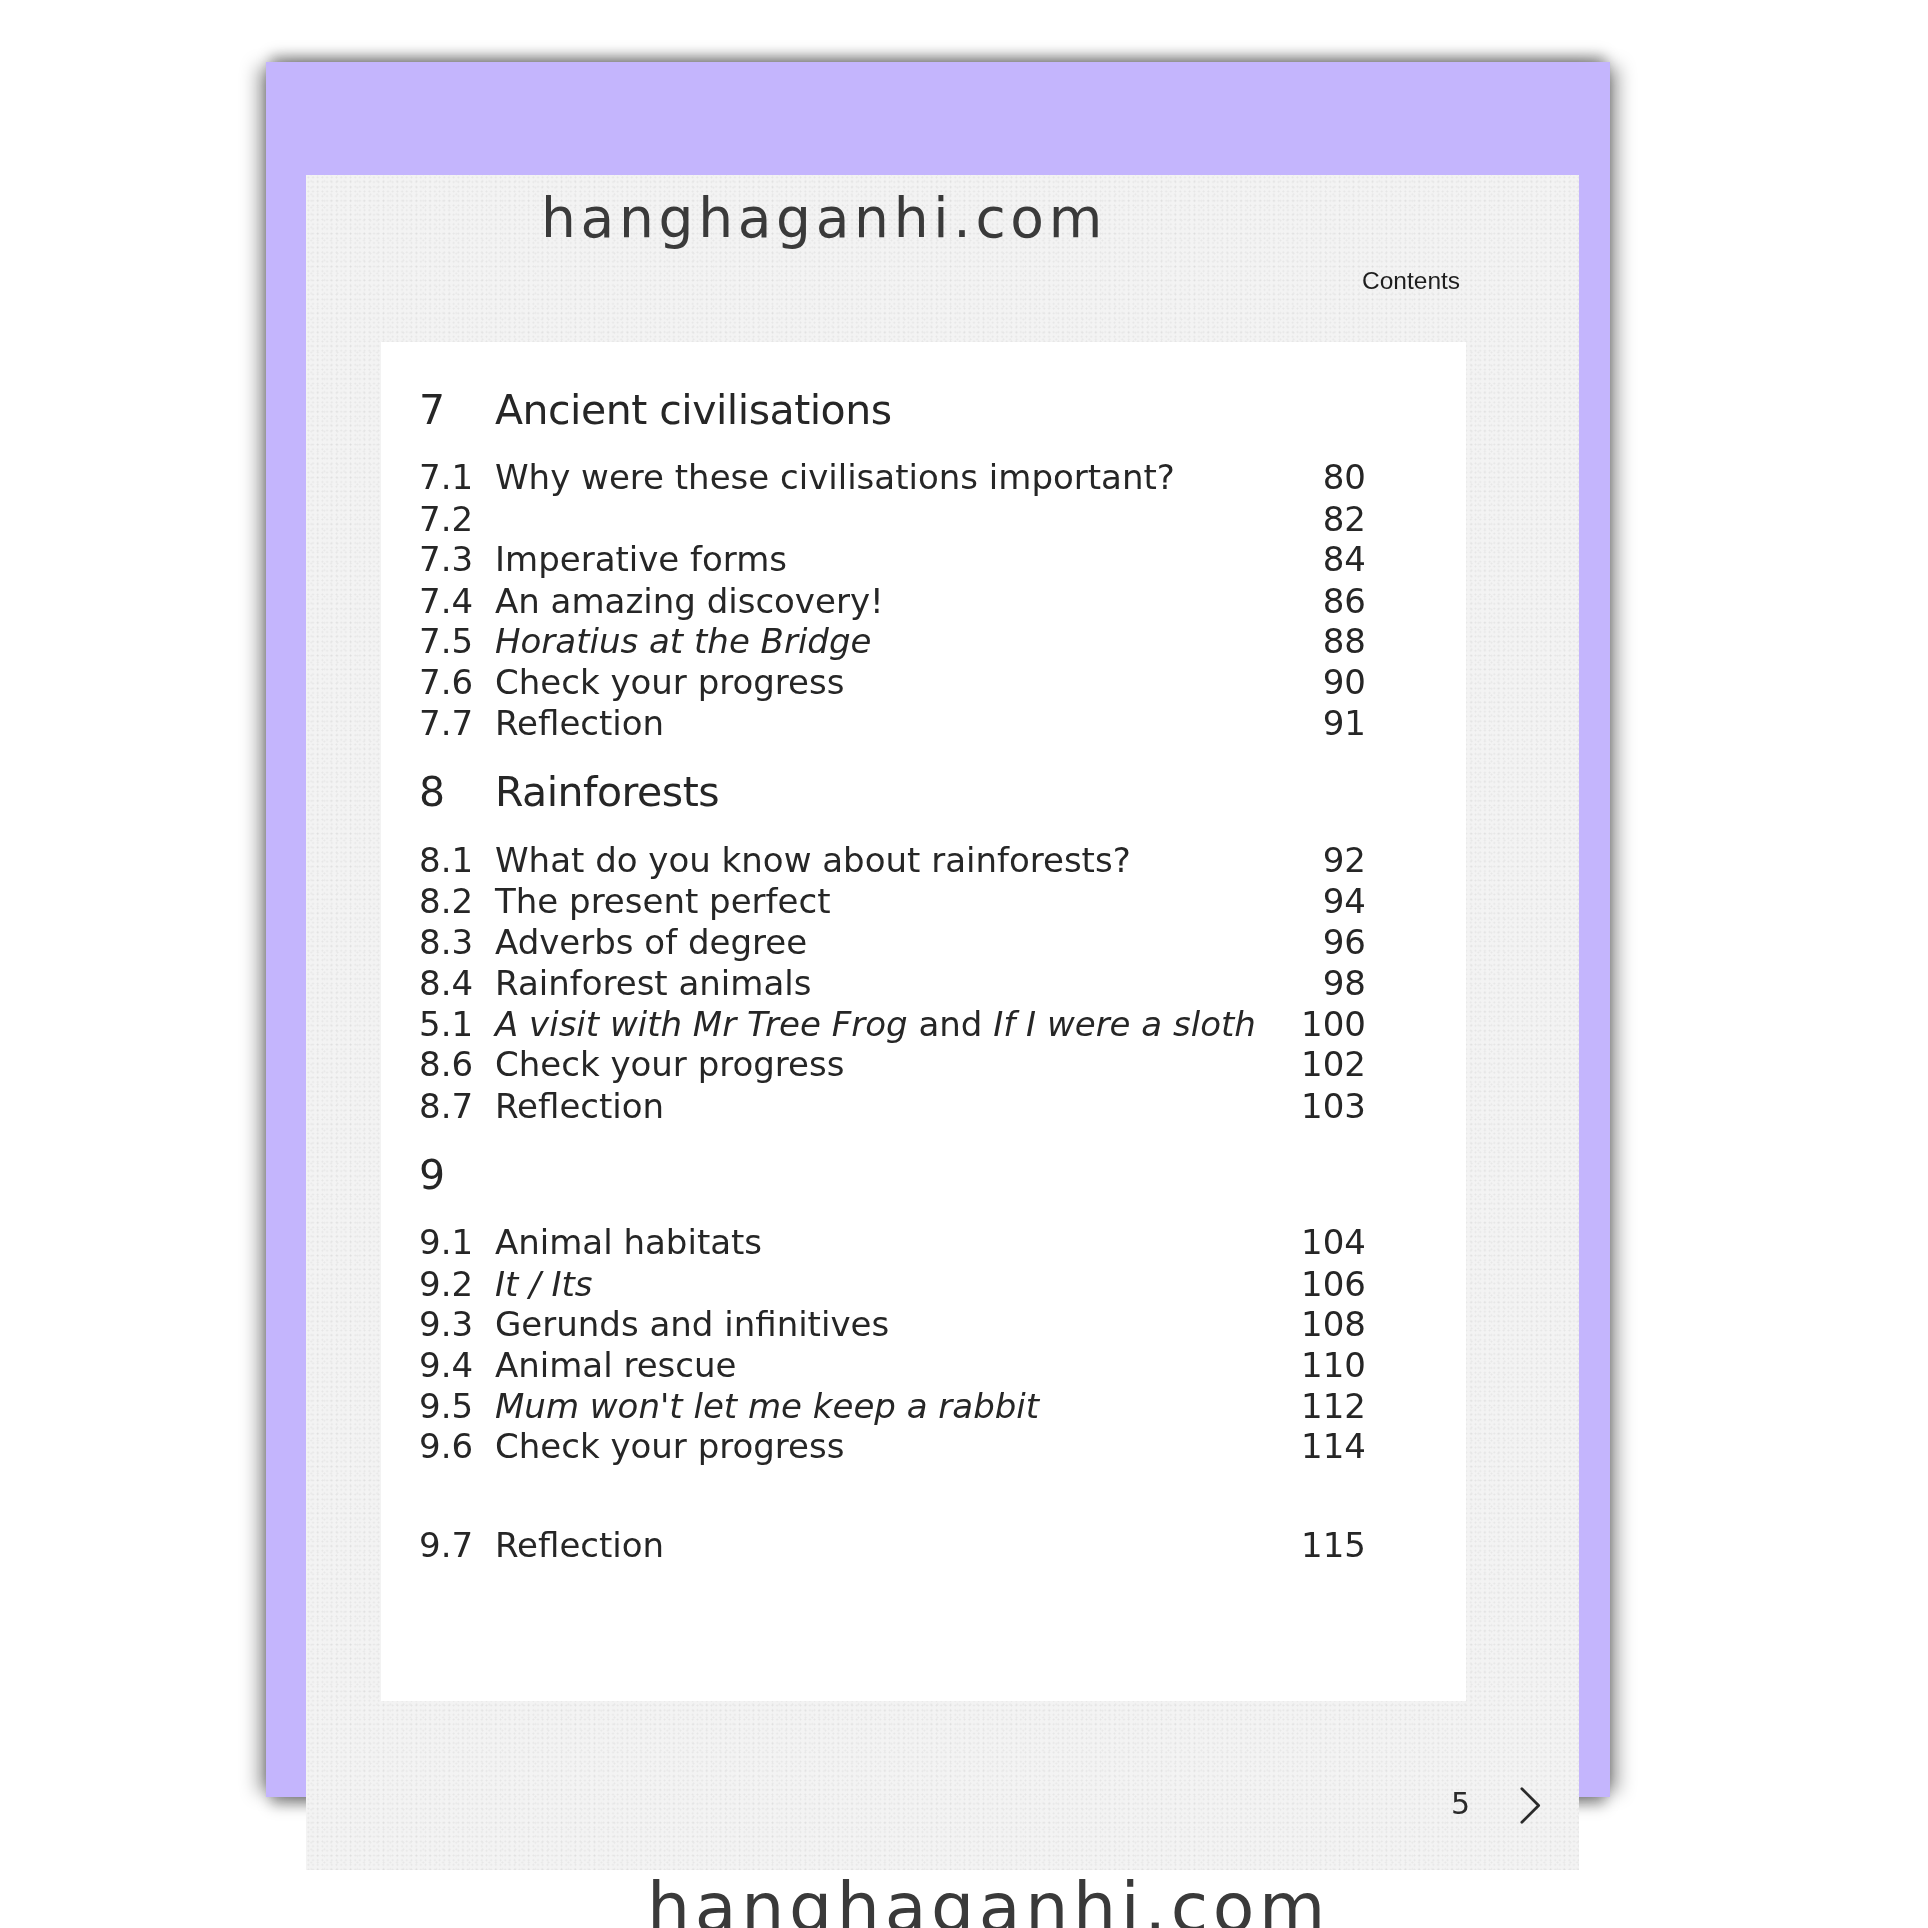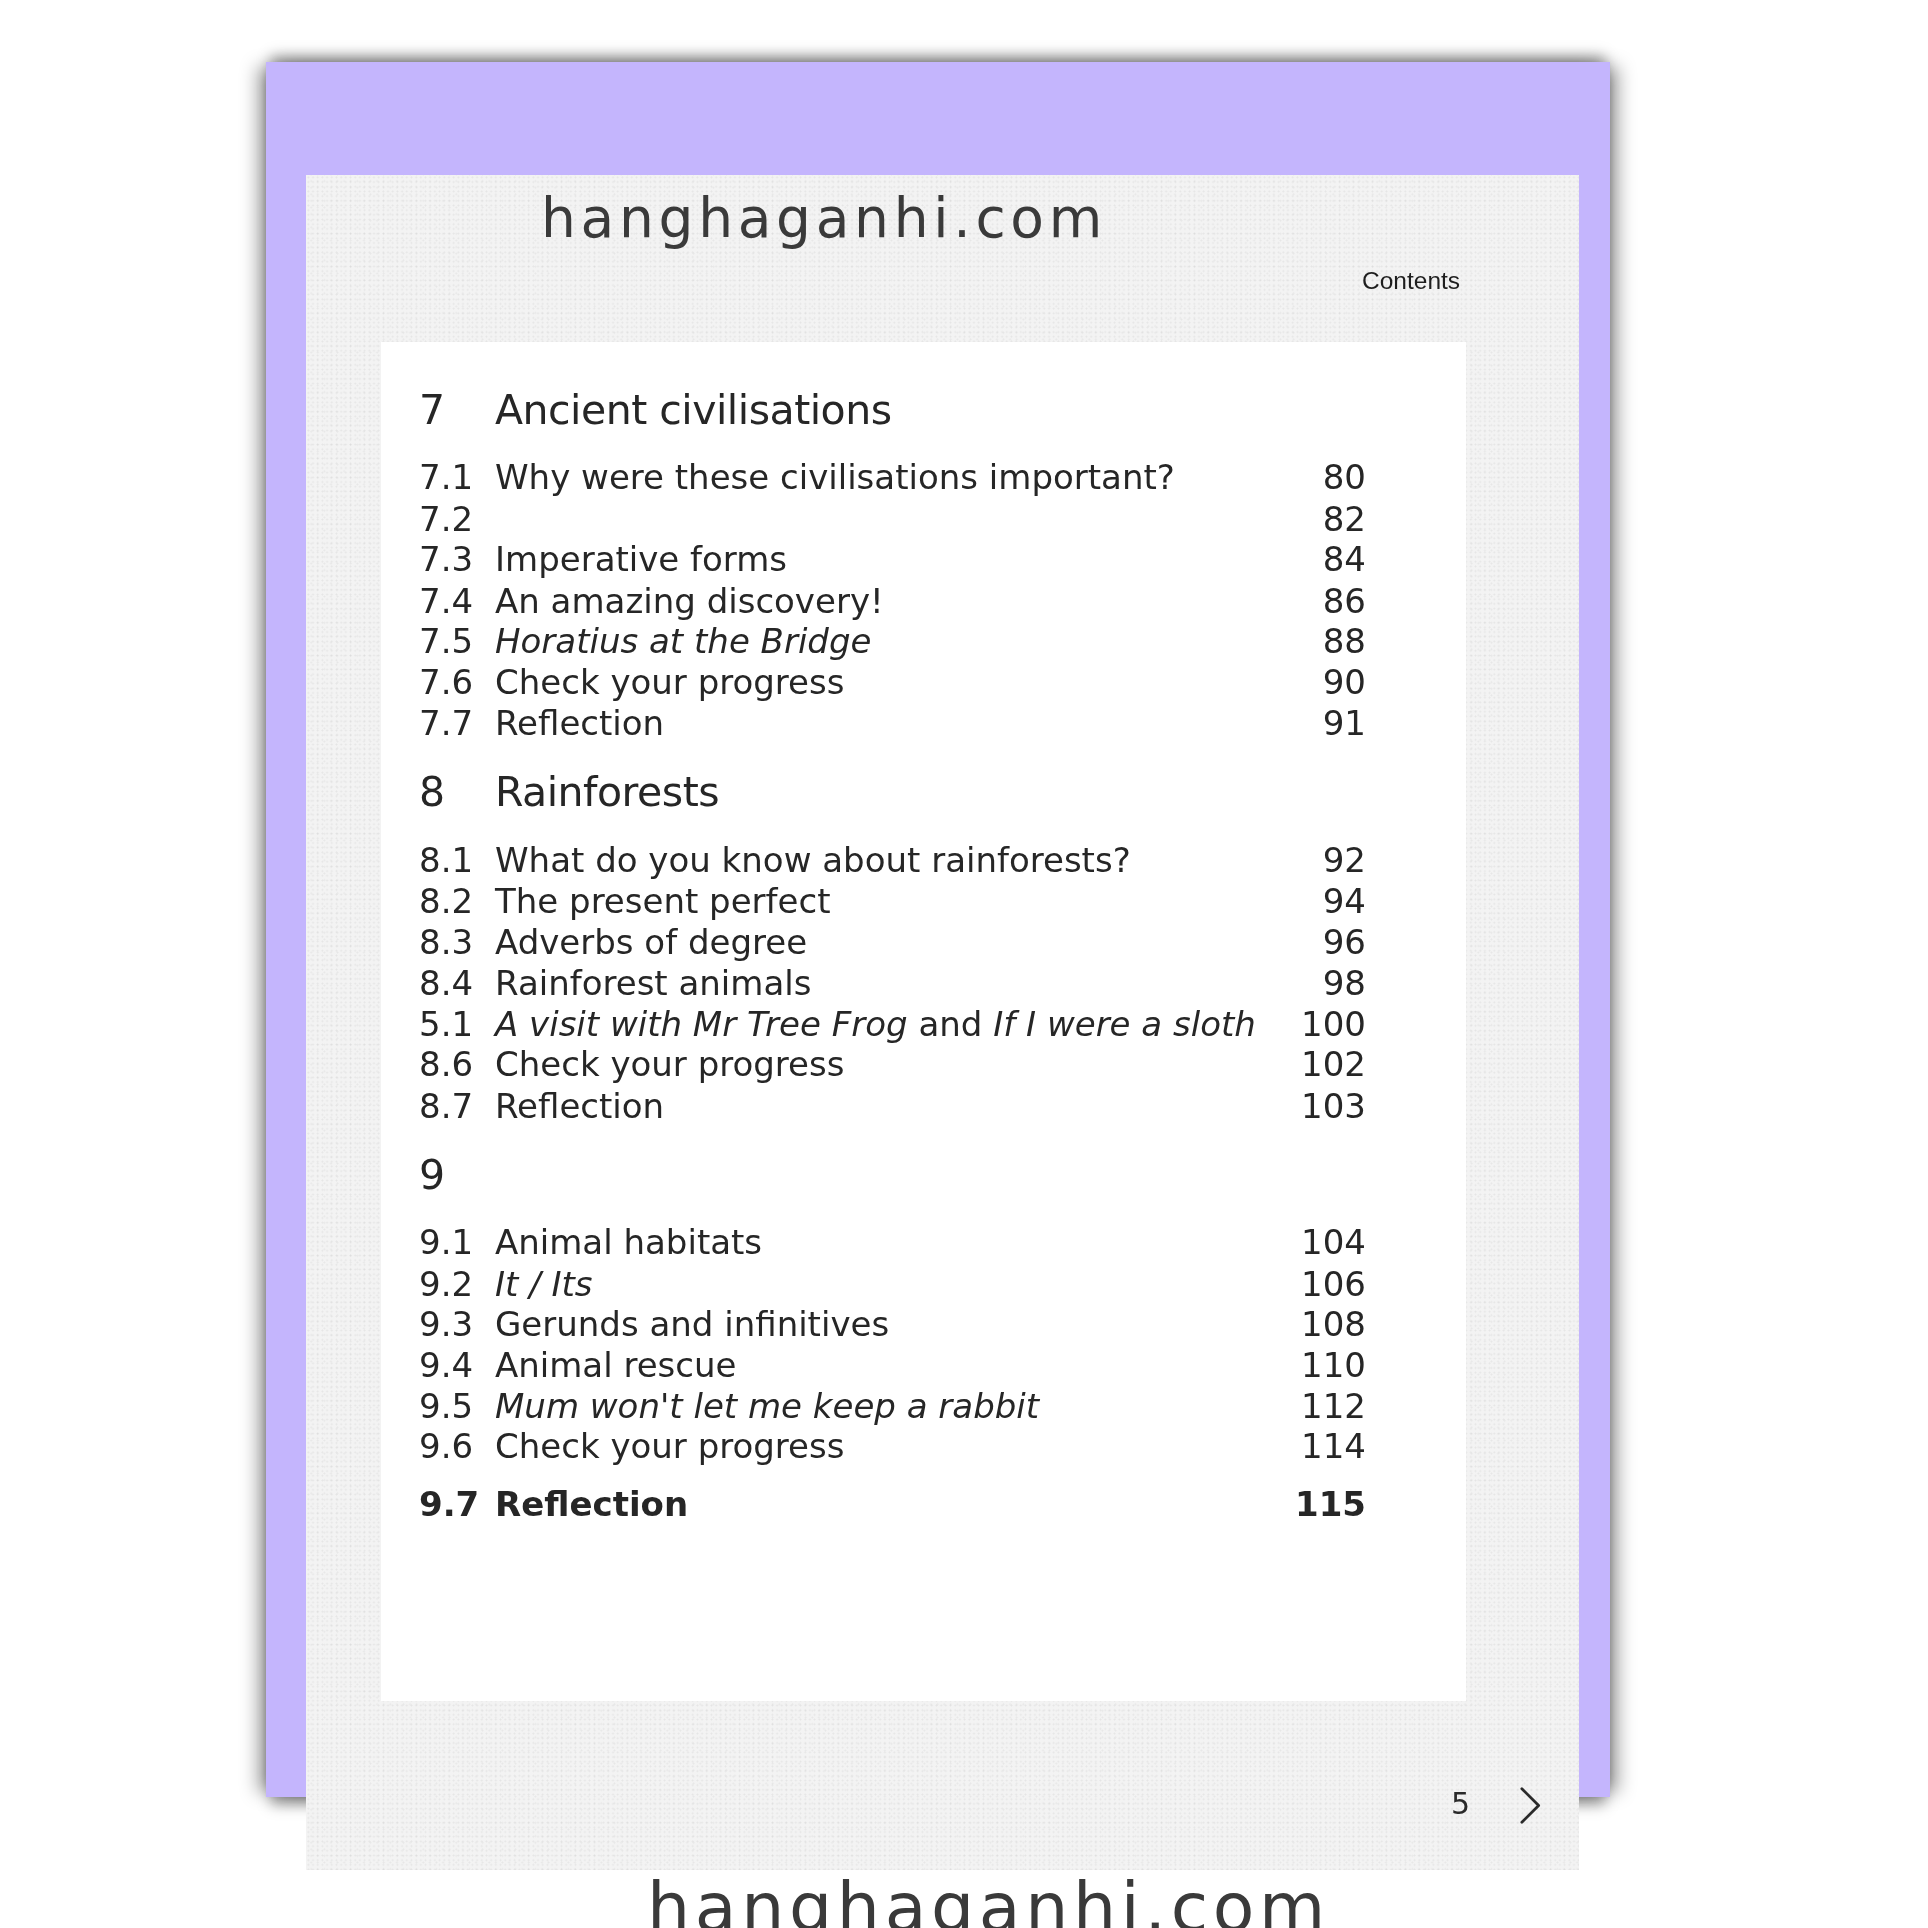--- a/index.html
+++ b/index.html
@@ -203,21 +203,21 @@
       <div class="row" style="top:1324px;">
         <span class="row-num">9.5</span>
         <span class="row-title it">Mum won't let me keep a rabbit</span>
         <span class="row-page">112</span>
       </div>
       <div class="row" style="top:1364px;">
         <span class="row-num">9.6</span>
         <span class="row-title">Check your progress</span>
         <span class="row-page">114</span>
       </div>
-      <div class="row" style="top:1422px;font-weight:bold;">
+      <div class="row" style="top:1463px;">
         <span class="row-num">9.7</span>
         <span class="row-title">Reflection</span>
         <span class="row-page">115</span>
       </div>
     </div>
   </div>
 
   <div class="footer-page">5</div>
   <div class="next-chevron">
     <svg width="24.5" height="41" viewBox="0 0 26 44">

